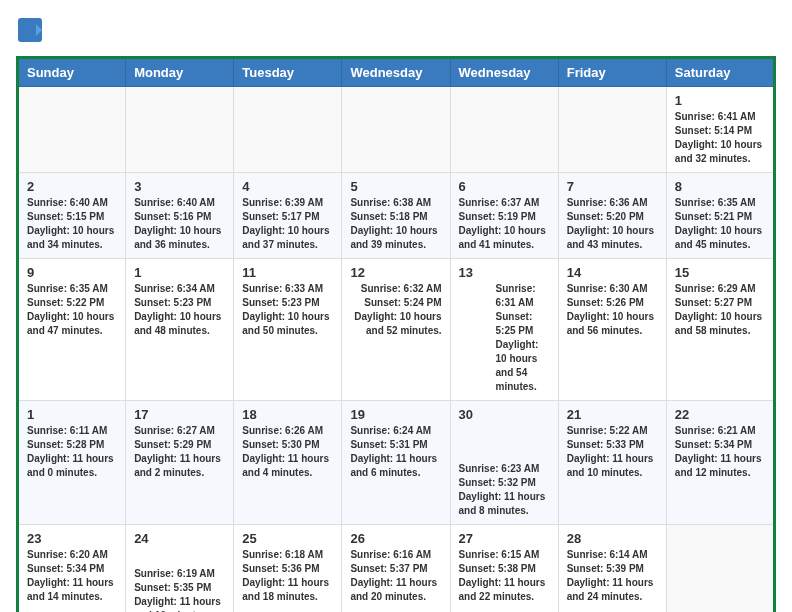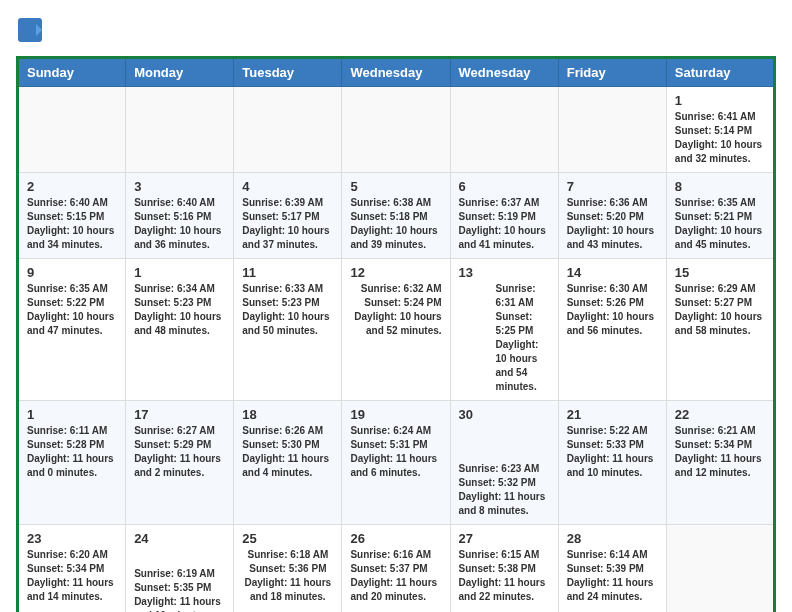--- a/index.html
+++ b/index.html
@@ -278,21 +278,21 @@
 Daylight: 11 hours and 14 minutes.</div>
         </td>
         <td>
           <span class="day-num">24</span>
           <div class="day-info" style="white-space: pre-line; margin-top: 21px;">Sunrise: 6:19 AM
 Sunset: 5:35 PM
 Daylight: 11 hours and 16 minutes.</div>
         </td>
         <td>
           <span class="day-num">25</span>
-          <div class="day-info" style="white-space: pre-line; text-align: center;">Sunrise: 6:18 AM
+          <div class="day-info" style="white-space: pre-line;">Sunrise: 6:18 AM
 Sunset: 5:36 PM
 Daylight: 11 hours and 18 minutes.</div>
         </td>
         <td>
           <span class="day-num">26</span>
           <div class="day-info" style="white-space: pre-line;">Sunrise: 6:16 AM
 Sunset: 5:37 PM
 Daylight: 11 hours and 20 minutes.</div>
         </td>
         <td>

